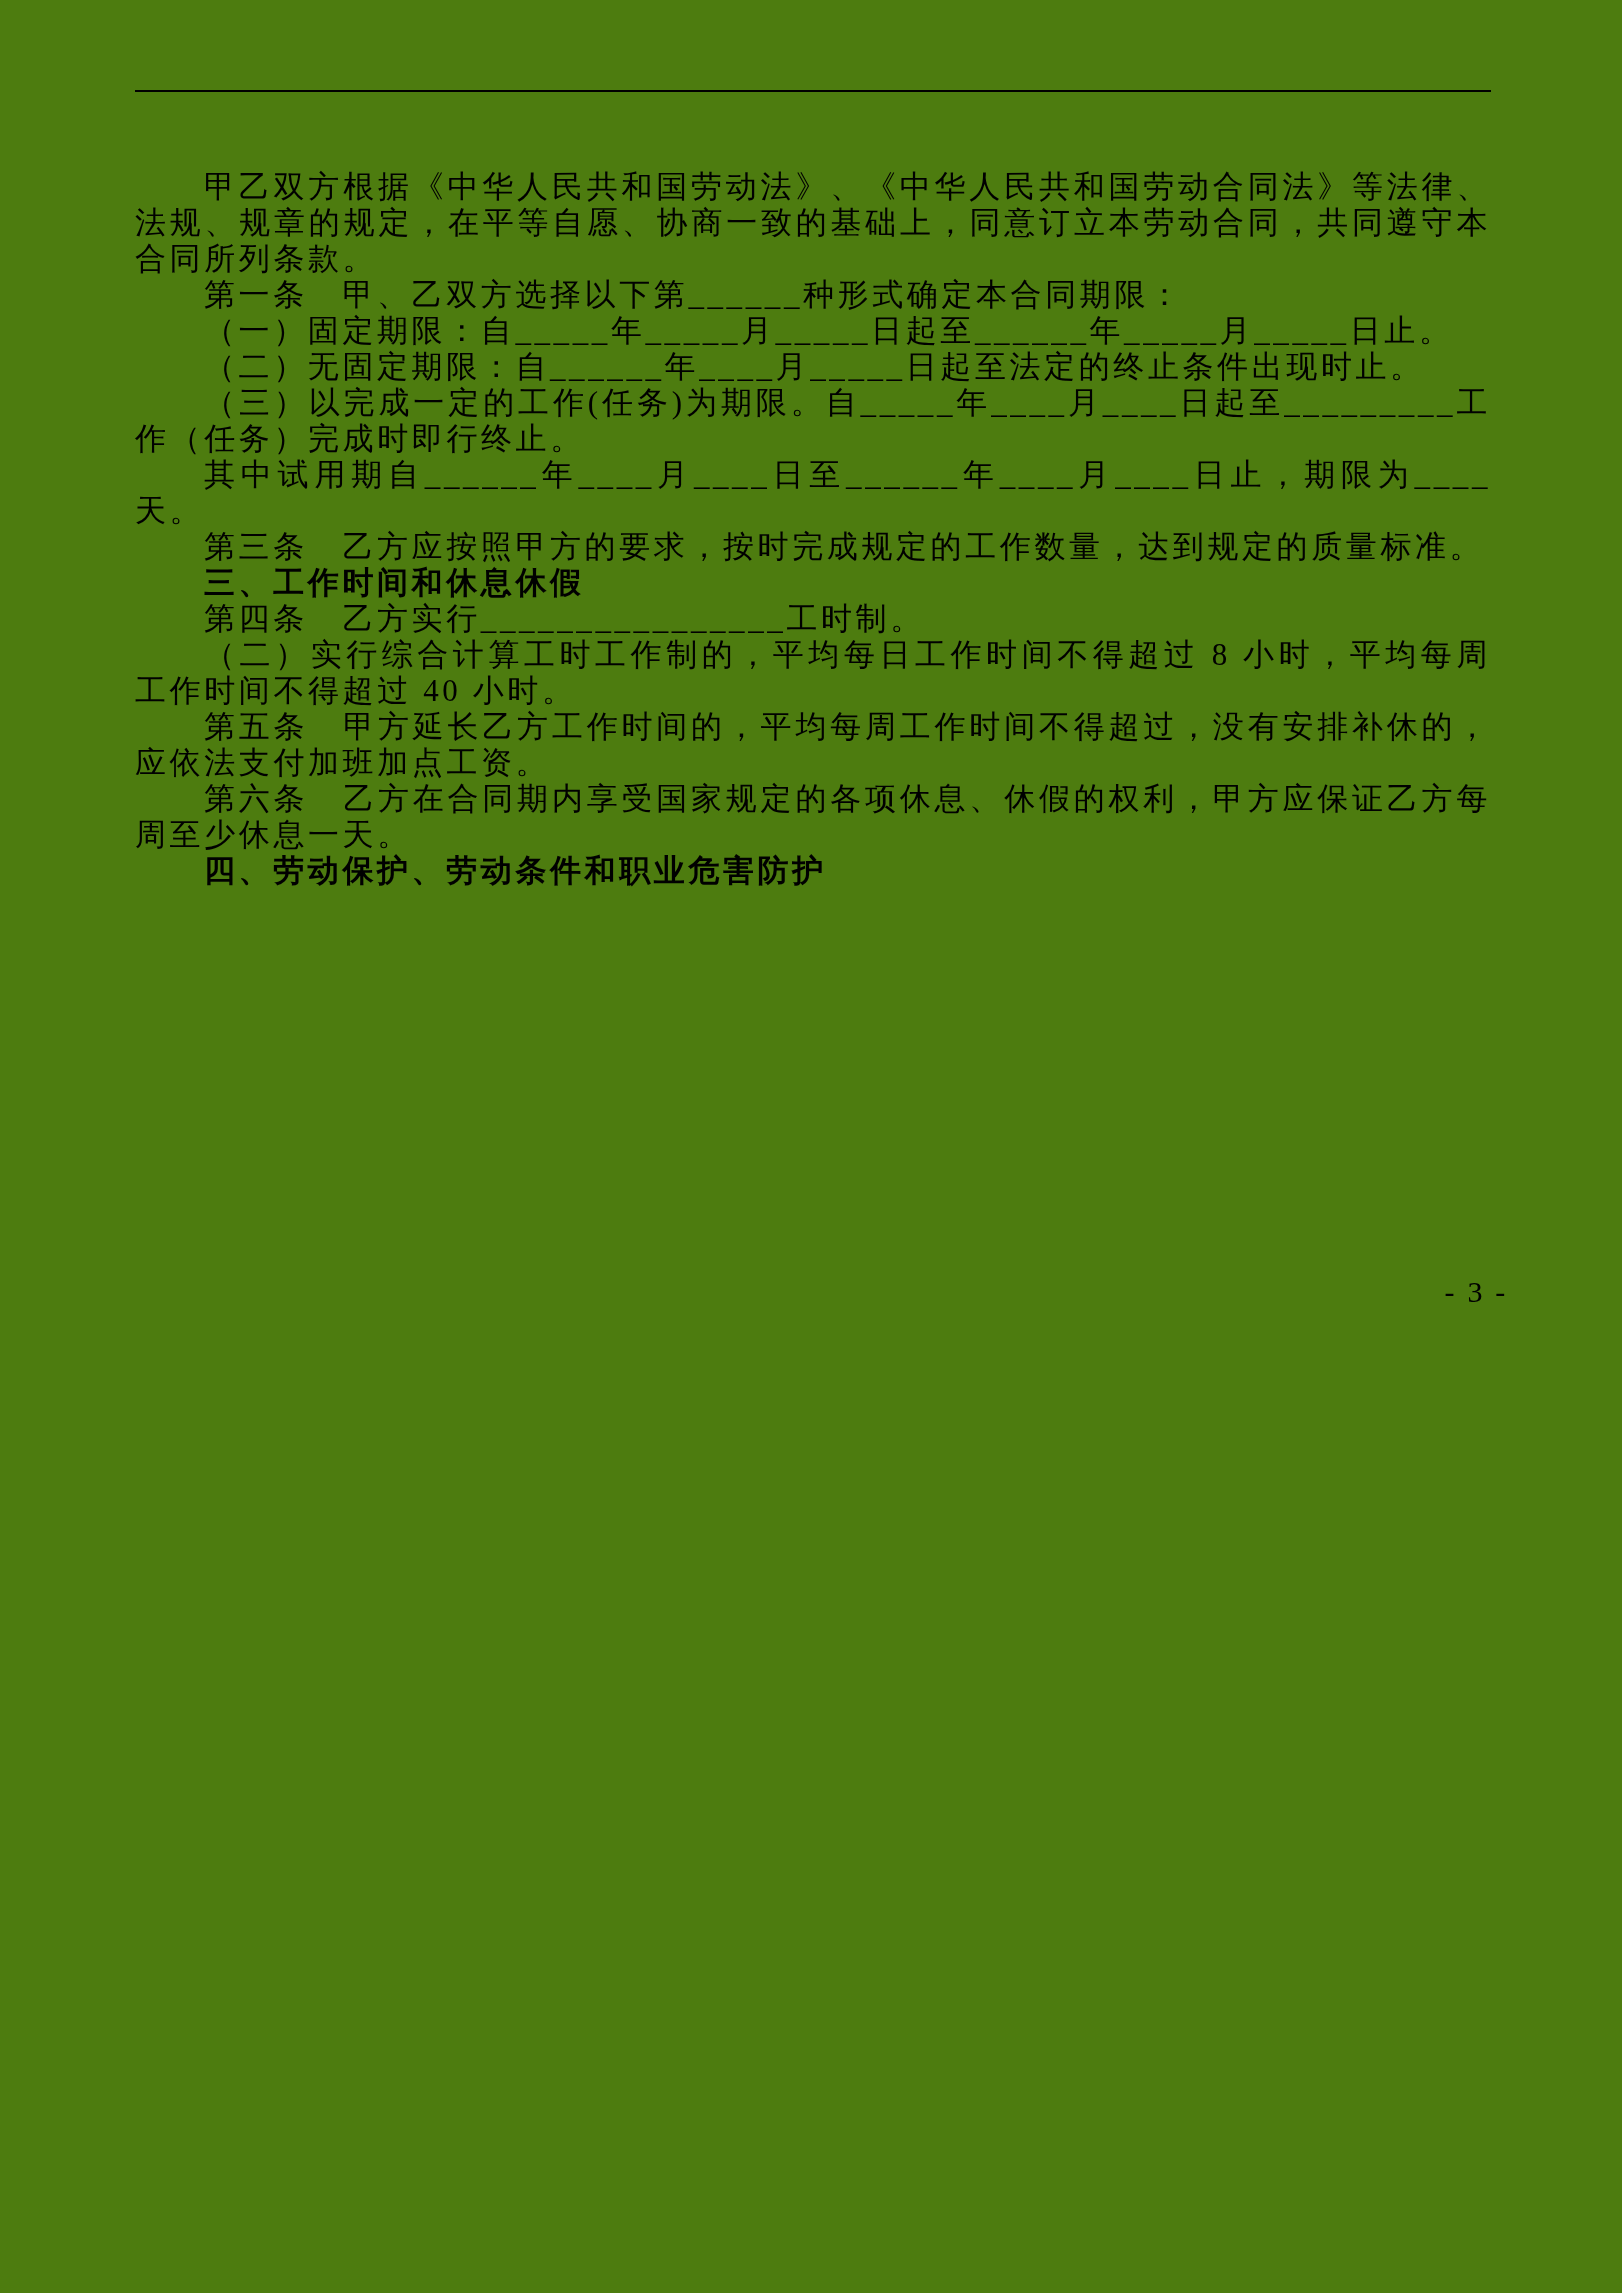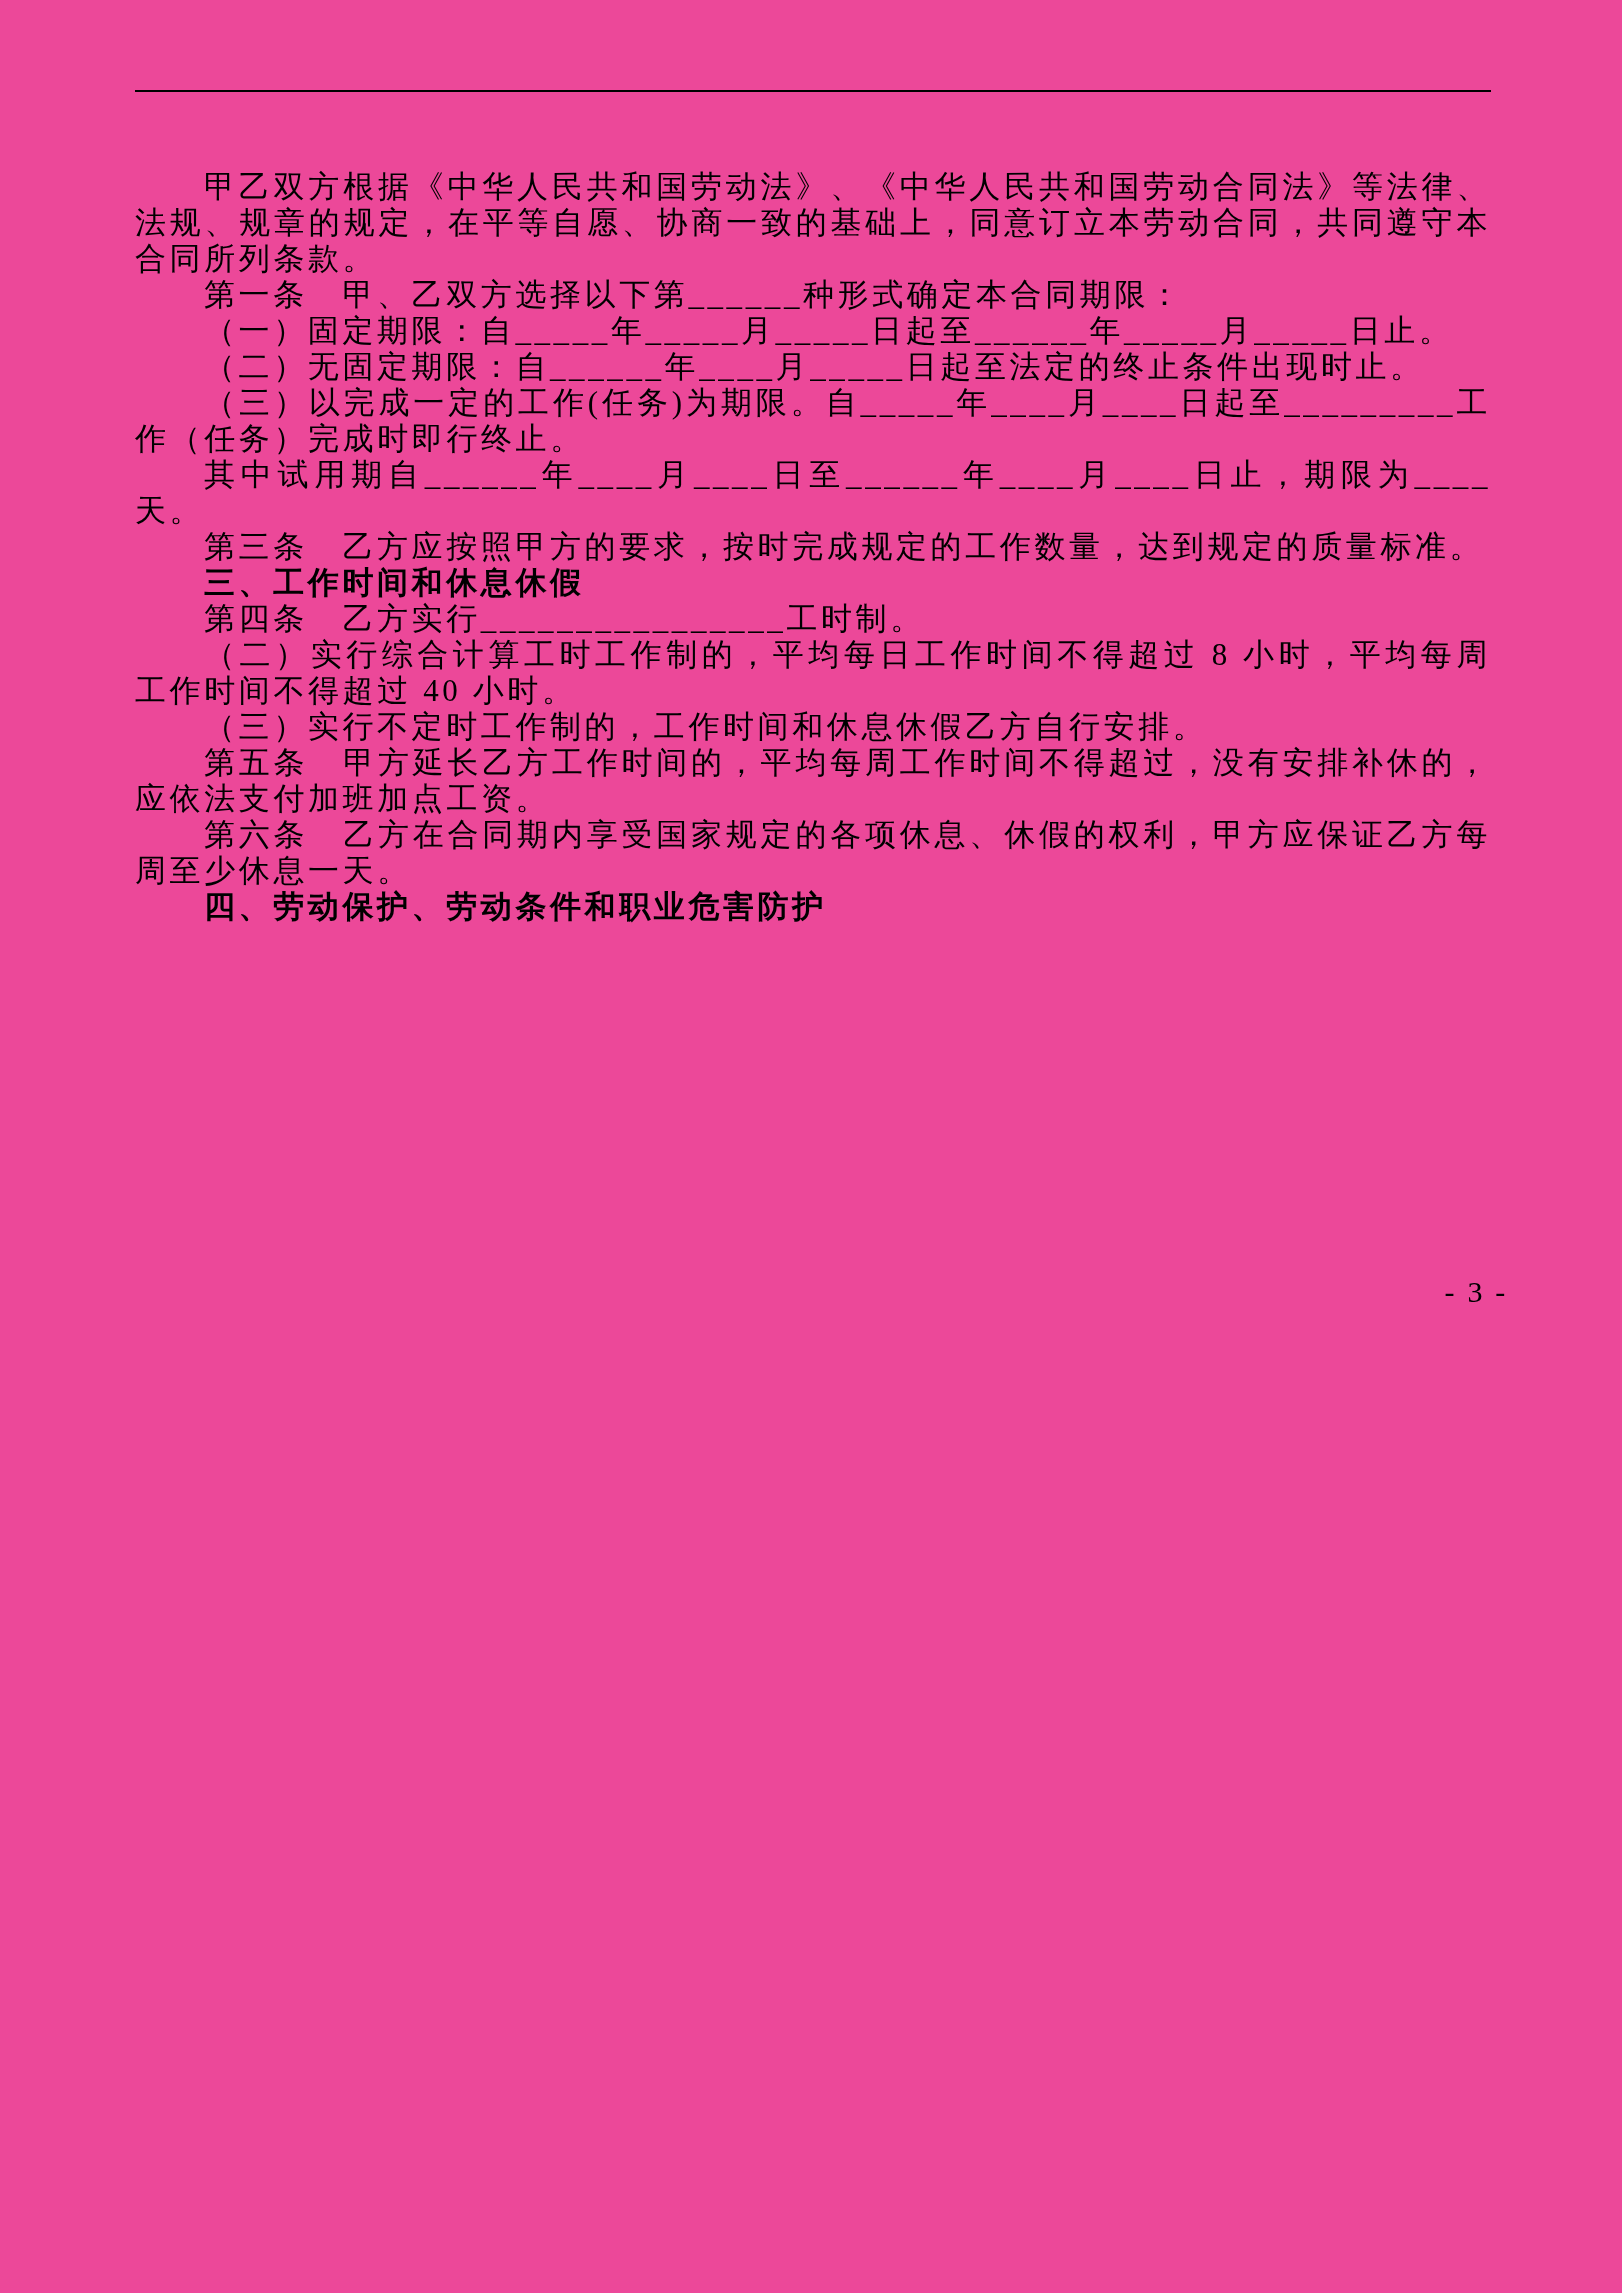--- a/index.html
+++ b/index.html
@@ -8,21 +8,21 @@
     width: 1623px;
     height: 2294px;
     position: relative;
     font-family: "Liberation Serif", "DejaVu Serif", serif;
     color: #000000;
     overflow: hidden;
   }
   .page {
     position: absolute;
     inset: 0;
-    background: #ec4899;
+    background: #4d7c0f;
   }
   .header-rule {
     position: absolute;
     left: 135px;
     top: 90px;
     width: 1356px;
     height: 0;
     border-top: 2.7px solid #000000;
   }
   .contract-body {
@@ -63,20 +63,19 @@
       <div class="para">甲乙双方根据《中华人民共和国劳动法》、《中华人民共和国劳动合同法》等法律、法规、规章的规定，在平等自愿、协商一致的基础上，同意订立本劳动合同，共同遵守本合同所列条款。</div>
       <div class="para">第一条　甲、乙双方选择以下第______种形式确定本合同期限：</div>
       <div class="para">（一）固定期限：自_____年_____月_____日起至______年_____月_____日止。</div>
       <div class="para">（二）无固定期限：自______年____月_____日起至法定的终止条件出现时止。</div>
       <div class="para">（三）以完成一定的工作(任务)为期限。自_____年____月____日起至_________工作（任务）完成时即行终止。</div>
       <div class="para">其中试用期自______年____月____日至______年____月____日止，期限为____天。</div>
       <div class="para">第三条　乙方应按照甲方的要求，按时完成规定的工作数量，达到规定的质量标准。</div>
       <div class="heading">三、工作时间和休息休假</div>
       <div class="para">第四条　乙方实行________________工时制。</div>
       <div class="para">（二）实行综合计算工时工作制的，平均每日工作时间不得超过 8 小时，平均每周工作时间不得超过 40 小时。</div>
-      <div class="para">（三）实行不定时工作制的，工作时间和休息休假乙方自行安排。</div>
       <div class="para">第五条　甲方延长乙方工作时间的，平均每周工作时间不得超过，没有安排补休的，应依法支付加班加点工资。</div>
       <div class="para">第六条　乙方在合同期内享受国家规定的各项休息、休假的权利，甲方应保证乙方每周至少休息一天。</div>
       <div class="heading">四、劳动保护、劳动条件和职业危害防护</div>
     </div>
   <div class="page-number">- 3 -</div>
 </div>
 
 
 </body></html>

